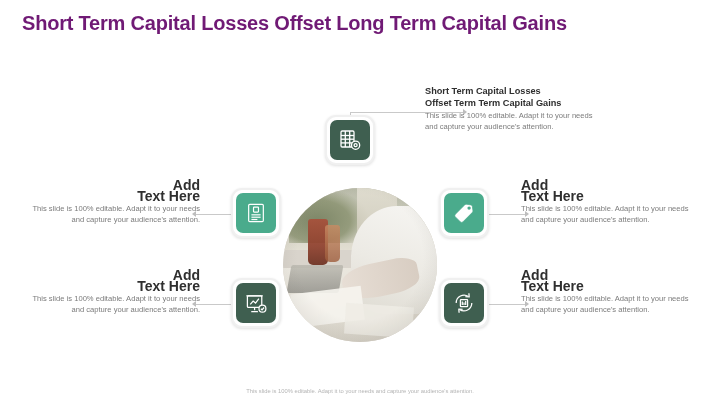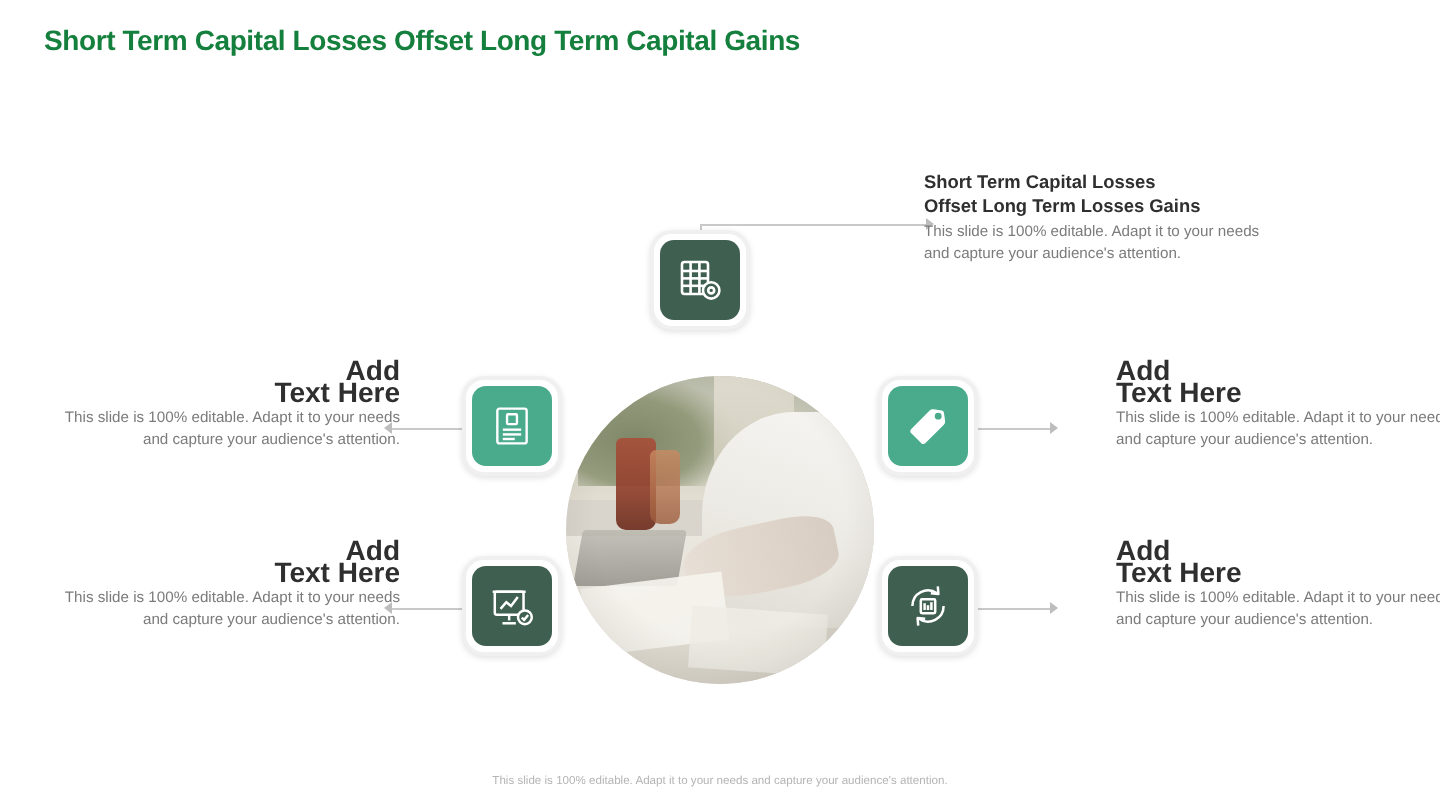--- a/index.html
+++ b/index.html
@@ -14,23 +14,23 @@
     position: relative;
     width: 720px; height: 404px;
     background: #ffffff;
   }
 
   
   #title {
     position: absolute;
     left: 22px; top: 12px;
     width: 660px;
-    font-size: 14px;
+    font-size: 20px;
     font-weight: bold;
-    color: #15803d;
+    color: #701a75;
     letter-spacing: -0.2px;
     white-space: nowrap;
   }
 
   
   #center-photo {
     position: absolute;
     left: 283px; top: 188px;
     width: 154px; height: 154px;
     border-radius: 50%;
@@ -148,21 +148,21 @@
   
   .block { position: absolute; }
   .block .head {
     font-size: 14px; font-weight: bold; color: #2f2f2f;
     line-height: 11px;
   }
   .block .body {
     font-size: 7.6px; color: #7b7b7b; line-height: 10.5px;
     margin-top: 2px;
   }
-  .block.right-side { text-align: left; margin-left: 37px; }
+  .block.right-side { text-align: left; }
   .block.left-side  { text-align: right; }
 
   #blk-top    { left: 425px; top: 86px;  width: 178px; }
   #blk-top .head { font-size: 9.2px; line-height: 11.5px; }
   #blk-r1     { left: 521px; top: 180px; width: 172px; }
   #blk-r2     { left: 521px; top: 270px; width: 172px; }
   #blk-l1     { left: 28px;  top: 180px; width: 172px; }
   #blk-l2     { left: 28px;  top: 270px; width: 172px; }
 
   
@@ -293,21 +293,21 @@
           <line x1="12" y1="14" x2="12" y2="11.6"></line>
           <line x1="13.7" y1="14" x2="13.7" y2="10.1"></line>
         </svg>
       </span>
     </div>
   </div>
 
   <div class="block right-side" id="blk-top">
     <div class="head">
       <div>Short Term Capital Losses</div>
-      <div>Offset Long Term Losses Gains</div>
+      <div>Offset Term Term Capital Gains</div>
     </div>
     <div class="body">This slide is 100% editable. Adapt it to your needs and capture your audience's attention.</div>
   </div>
 
   <div class="block right-side" id="blk-r1">
     <div class="head">
       <div>Add</div>
       <div>Text Here</div>
     </div>
     <div class="body">This slide is 100% editable. Adapt it to your needs and capture your audience's attention.</div>

